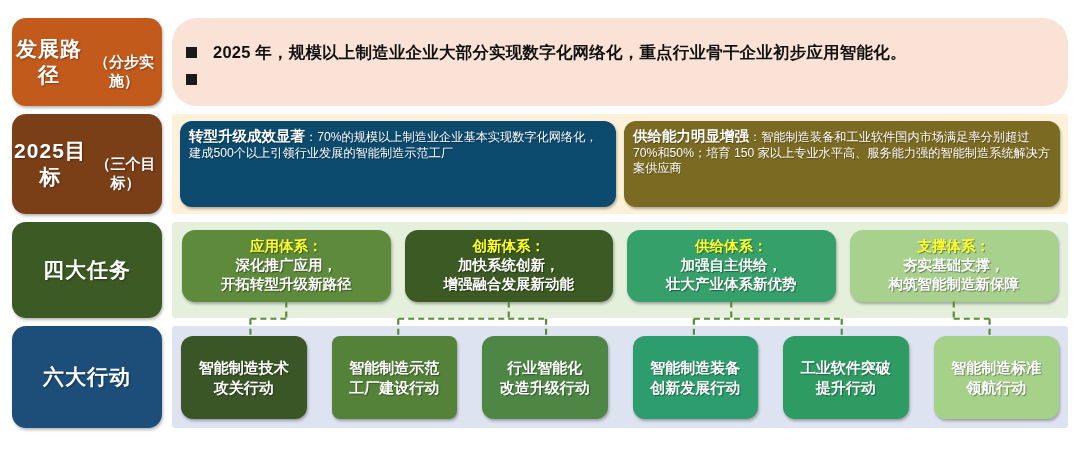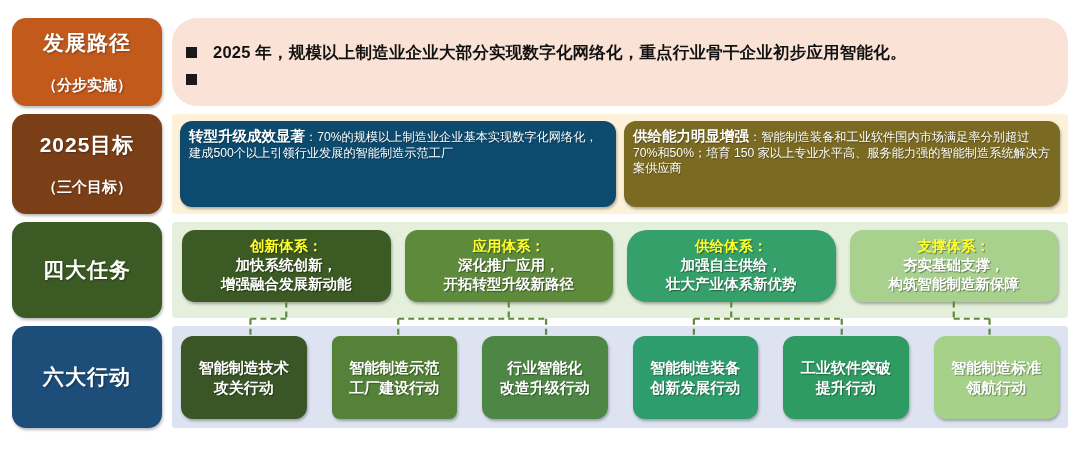--- a/index.html
+++ b/index.html
@@ -33,21 +33,21 @@
   .row-path   { height: 88px; }
   .row-goals  { height: 100px; }
   .row-tasks  { height: 96px; }
   .row-acts   { height: 102px; }
 
   
   .label-box {
     flex: 0 0 150px;
     border-radius: 14px;
     display: flex;
-    flex-direction: column;
+    flex-direction: row;
     align-items: center;
     justify-content: center;
     color: #ffffff;
     text-align: center;
     box-shadow: 1px 2px 3px rgba(0,0,0,0.28);
     line-height: 1.25;
   }
   .label-title {
     font-size: 21px;
     font-weight: bold;
@@ -226,31 +226,31 @@
         <p><span class="goal-head">供给能力明显增强</span><span>：智能制造装备和工业软件国内市场满足率分别超过 70%和50%；培育 150 家以上专业水平高、服务能力强的智能制造系统解决方案供应商</span></p>
       </div>
     </div>
   </div>
 
   <div class="row row-tasks">
     <div class="label-box" id="label2" style="background: rgb(60, 90, 35);">
       <span class="label-title">四大任务</span>
     </div>
     <div class="panel panel-tasks" id="panel2" style="background: rgb(228, 239, 220);">
+      <div class="task-card" id="task1" style="background: rgb(94, 138, 60);">
+        <span class="task-head">应用体系：</span>
+        <span class="task-body">深化推广应用，</span>
+        <span class="task-body">开拓转型升级新路径</span>
+      </div>
       <div class="task-card" id="task0" style="background: rgb(60, 90, 35);">
         <span class="task-head">创新体系：</span>
         <span class="task-body">加快系统创新，</span>
         <span class="task-body">增强融合发展新动能</span>
       </div>
-      <div class="task-card" id="task1" style="background: rgb(94, 138, 60);">
-        <span class="task-head">应用体系：</span>
-        <span class="task-body">深化推广应用，</span>
-        <span class="task-body">开拓转型升级新路径</span>
-      </div>
-      <div class="task-card" id="task2" style="background: rgb(53, 160, 106); border-radius: 20px;">
+      <div class="task-card" id="task2" style="background: rgb(53, 160, 106);">
         <span class="task-head">供给体系：</span>
         <span class="task-body">加强自主供给，</span>
         <span class="task-body">壮大产业体系新优势</span>
       </div>
       <div class="task-card" id="task3" style="background: rgb(168, 209, 141);">
         <span class="task-head">支撑体系：</span>
         <span class="task-body">夯实基础支撑，</span>
         <span class="task-body">构筑智能制造新保障</span>
       </div>
     </div>

